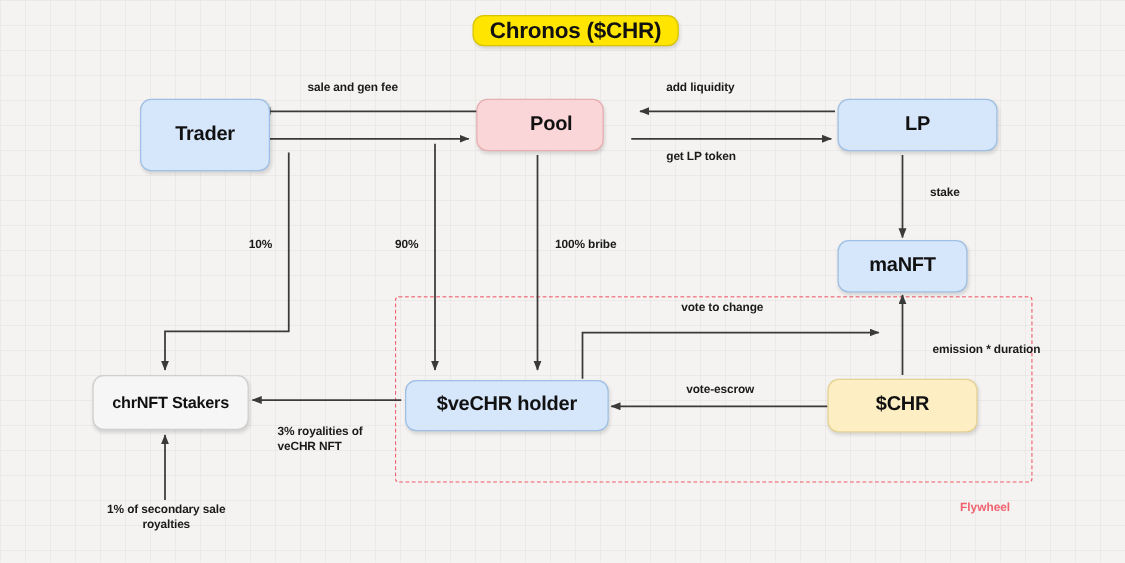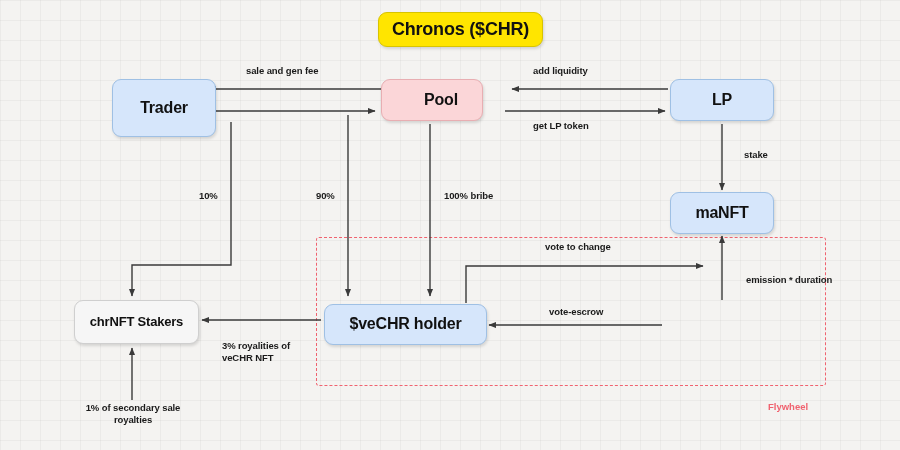--- a/index.html
+++ b/index.html
@@ -83,34 +83,35 @@
       <path d="M466,303 L466,266 L703,266"></path>
 
       <path d="M722,300 L722,236"></path>
 
       <path d="M321,320 L202,320"></path>
 
       <path d="M132,400 L132,348"></path>
     </g>
   </svg>
 
-  <div class="node n-title" style="left:378px;top:12px;width:165px;height:35px;">Chronos ($CHR)</div>
+  <div class="node n-title" style="left:378px;top:12px;width:165px;height:25px;">Chronos ($CHR)</div>
 
   <div class="node n-blue" style="left:84px;top:79px;width:104px;height:58px;margin-left:28px;">Trader</div>
 
   <div class="node n-pink" style="left:381px;top:79px;width:102px;height:42px;">Pool</div>
 
-  <div class="node n-blue" style="left:670px;top:79px;width:104px;height:42px;">LP</div>
+  <div class="node n-blue" style="left:670px;top:79px;width:128px;height:42px;">LP</div>
 
   <div class="node n-blue" style="left:670px;top:192px;width:104px;height:42px;">maNFT</div>
 
   <div class="node n-gray" style="left:74px;top:300px;width:125px;height:44px;">chrNFT Stakers</div>
 
   <div class="node n-blue" style="left:324px;top:304px;width:163px;height:41px;">$veCHR holder</div>
 
+  <div class="node n-cream" style="left:662px;top:303px;width:120px;height:43px;">$CHR</div>
 
   <div class="lbl" style="left:246px;top:65px;">sale and gen fee</div>
 
   <div class="lbl" style="left:533px;top:65px;">add liquidity</div>
 
   <div class="lbl" style="left:533px;top:120px;">get LP token</div>
 
   <div class="lbl" style="left:744px;top:149px;">stake</div>
 
   <div class="lbl" style="left:199px;top:190px;">10%</div>

